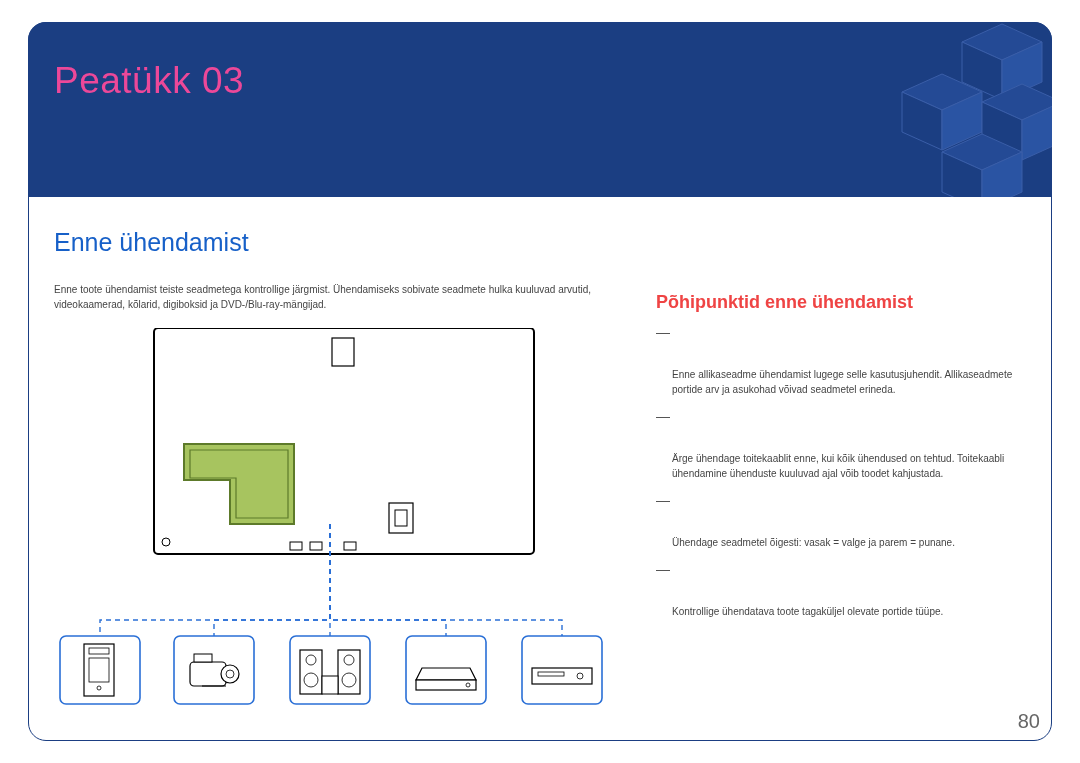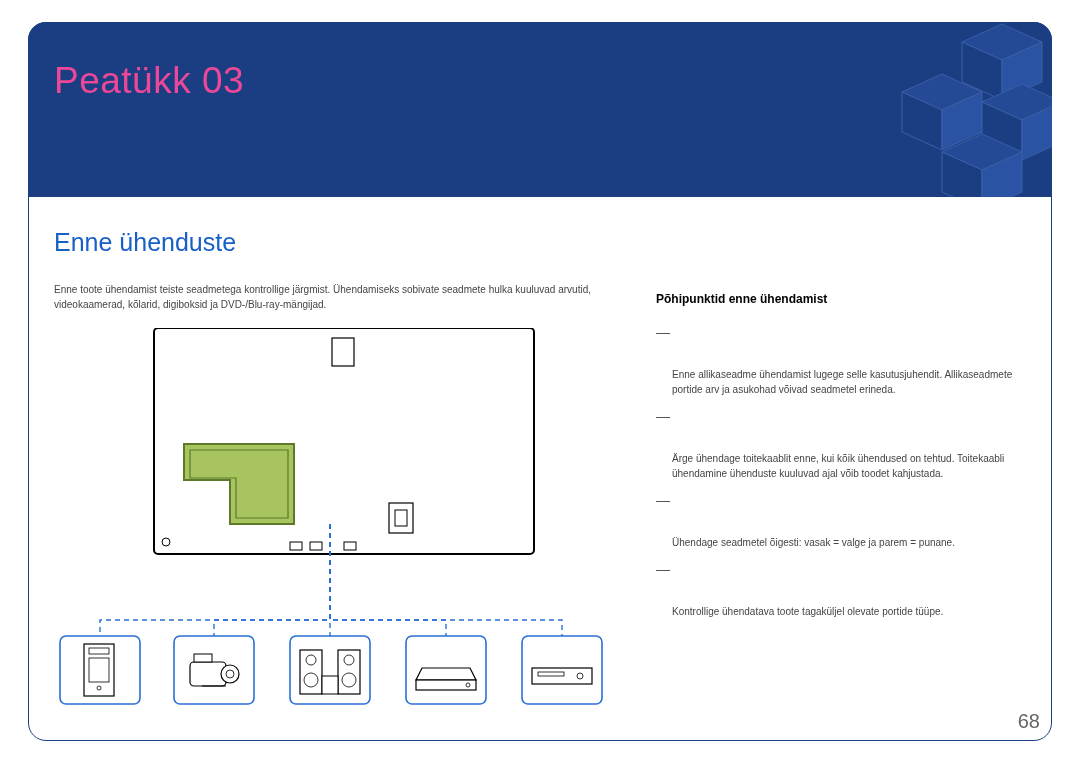--- a/index.html
+++ b/index.html
@@ -68,22 +68,22 @@
     left: 54px;
     width: 560px;
     color: #444;
     font-size: 10px;
     line-height: 1.5;
   }
   .right-heading {
     position: absolute;
     top: 292px;
     left: 656px;
-    color: #000000;
-    font-size: 12px;
+    color: #ef4444;
+    font-size: 18px;
     font-weight: 600;
   }
   .bullets {
     position: absolute;
     top: 325px;
     left: 656px;
     width: 370px;
   }
   .bullet-item {
     display: flex;
@@ -147,21 +147,21 @@
           <path d="M150 130 l40 -18 l40 18 l-40 18 z" fill="#244a95"></path>
           <path d="M150 130 l0 40 l40 18 l0 -40 z" fill="#1b3e82"></path>
           <path d="M230 130 l0 40 l-40 18 l0 -40 z" fill="#2a54a3"></path>
         </g>
       </g>
     </svg>
   </div>
 
   <div class="chapter-label">Peatükk 03</div>
 
-  <div class="section-heading">Enne ühenduste</div>
+  <div class="section-heading">Enne ühendamist</div>
 
   <div class="intro-text">Enne toote ühendamist teiste seadmetega kontrollige järgmist. Ühendamiseks sobivate seadmete hulka kuuluvad arvutid, videokaamerad, kõlarid, digiboksid ja DVD-/Blu-ray-mängijad.</div>
 
   <div class="right-heading">Põhipunktid enne ühendamist</div>
 
   <div class="bullets">
     <div class="bullet-item">
       <div class="bullet-dash">―</div>
       <div class="bullet-text">Enne allikaseadme ühendamist lugege selle kasutusjuhendit. Allikaseadmete portide arv ja asukohad võivad seadmetel erineda.</div>
     </div>
@@ -248,14 +248,14 @@
         <rect x="468" y="308" width="80" height="68" rx="6" fill="#fff" stroke="#2a6fd6" stroke-width="1.6"></rect>
         <g>
           <rect x="478" y="340" width="60" height="16" fill="#fff" stroke="#000" stroke-width="1.2"></rect>
           <rect x="484" y="344" width="26" height="4" fill="none" stroke="#000" stroke-width="0.8"></rect>
           <circle cx="526" cy="348" r="3" fill="none" stroke="#000" stroke-width="0.8"></circle>
         </g>
       </g>
     </svg>
   </div>
 
-  <div class="page-number">68</div>
+  <div class="page-number">80</div>
 </div>
 
 </body></html>

